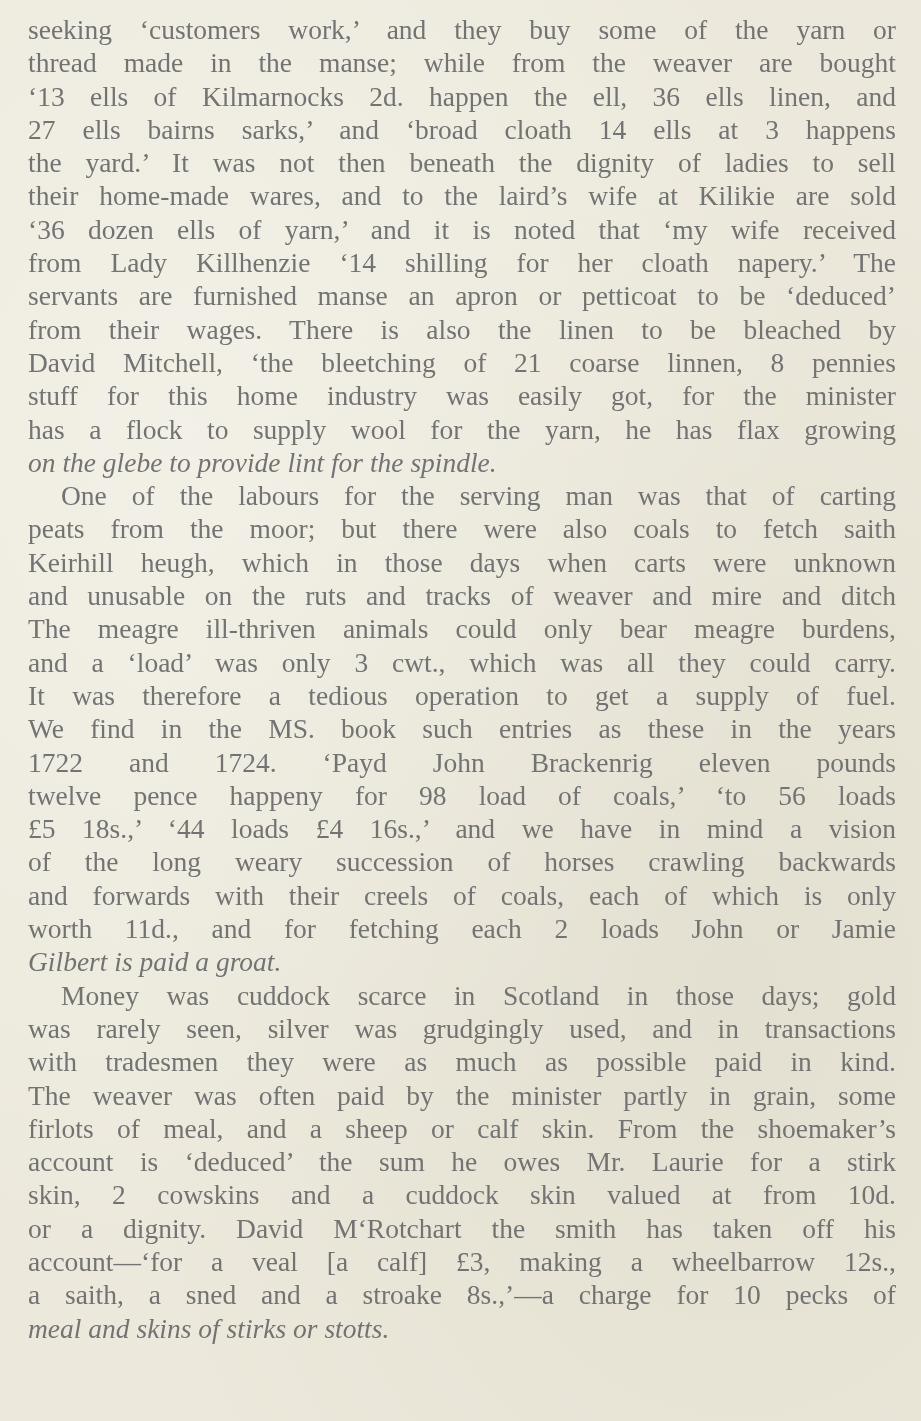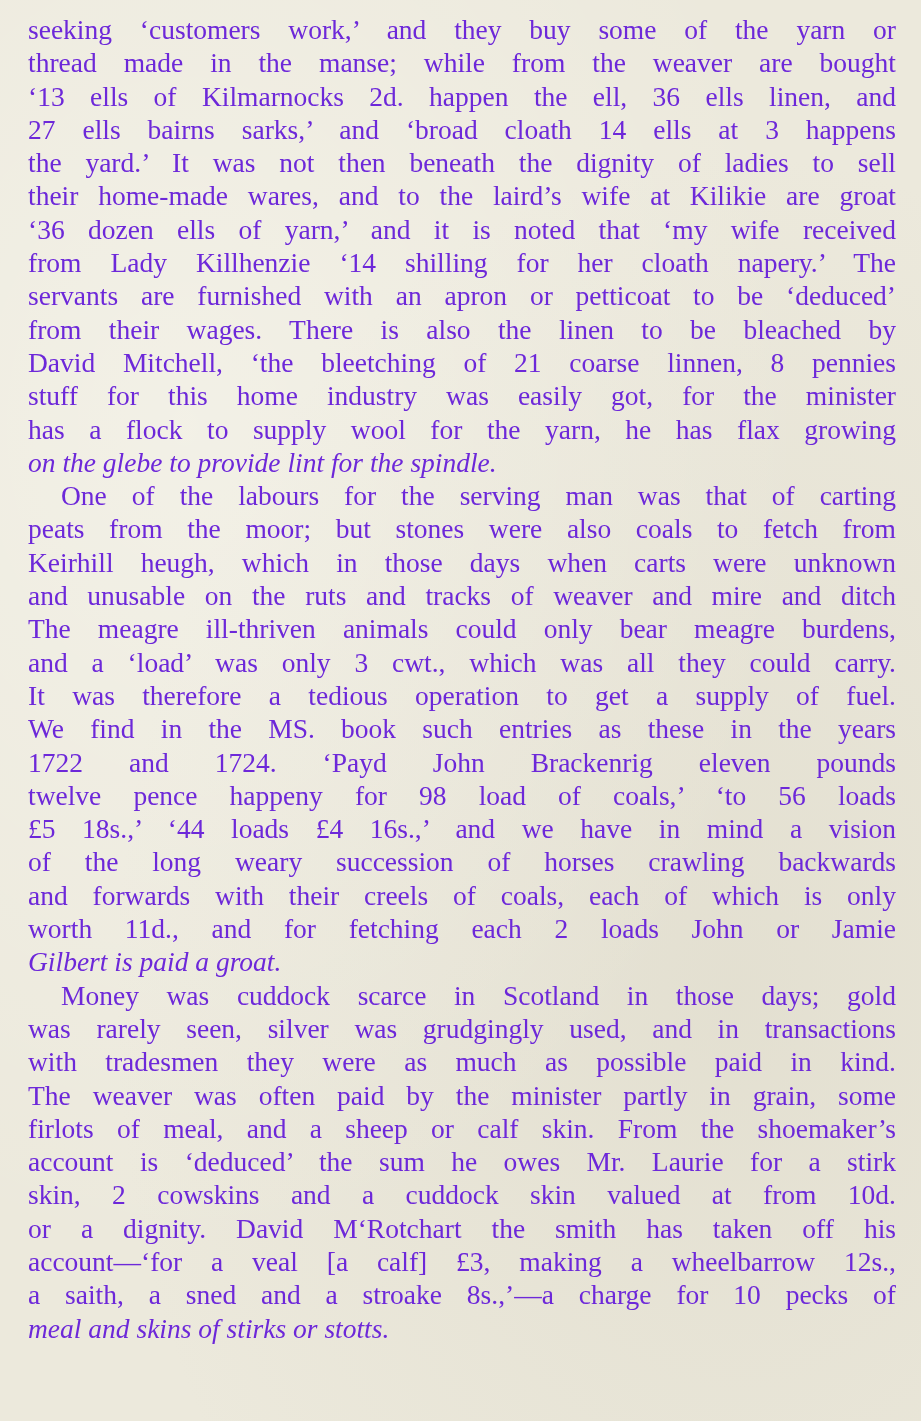--- a/index.html
+++ b/index.html
@@ -16,21 +16,21 @@
         radial-gradient(ellipse at 80% 70%, rgba(200,195,175,0.25), rgba(0,0,0,0) 60%);
       position: relative;
     }
     .page {
       position: absolute;
       left: 28px;
       top: 13px;
       width: 868px;
       font-family: "Liberation Serif", "DejaVu Serif", serif;
       font-size: 27.5px;
-      color: #6d28d9;
+      color: #737373;
     }
     .line {
       display: block;
       height: 33.3px;
       line-height: 33.3px;
       white-space: nowrap;
       text-align: justify;
       text-align-last: justify;
       overflow: visible;
     }
@@ -48,33 +48,33 @@
 </head>
 <body>
 
 <div class="page">
   <div class="para">
     <span class="line">seeking ‘customers work,’ and they buy some of the yarn or</span>
     <span class="line">thread made in the manse; while from the weaver are bought</span>
     <span class="line">‘13 ells of Kilmarnocks 2d. happen the ell, 36 ells linen, and</span>
     <span class="line">27 ells bairns sarks,’ and ‘broad cloath 14 ells at 3 happens</span>
     <span class="line">the yard.’  It was not then beneath the dignity of ladies to sell</span>
-    <span class="line">their home-made wares, and to the laird’s wife at Kilikie are groat</span>
+    <span class="line">their home-made wares, and to the laird’s wife at Kilikie are sold</span>
     <span class="line">‘36 dozen ells of yarn,’ and it is noted that ‘my wife received</span>
     <span class="line">from Lady Killhenzie ‘14 shilling for her cloath napery.’  The</span>
-    <span class="line">servants are furnished with an apron or petticoat to be ‘deduced’</span>
+    <span class="line">servants are furnished manse an apron or petticoat to be ‘deduced’</span>
     <span class="line">from their wages.  There is also the linen to be bleached by</span>
     <span class="line">David Mitchell, ‘the bleetching of 21 coarse linnen, 8 pennies</span>
     <span class="line">stuff for this home industry was easily got, for the minister</span>
     <span class="line">has a flock to supply wool for the yarn, he has flax growing</span>
     <span class="line last">on the glebe to provide lint for the spindle.</span>
   </div>
   <div class="para">
     <span class="line indent">One of the labours for the serving man was that of carting</span>
-    <span class="line">peats from the moor; but stones were also coals to fetch from</span>
+    <span class="line">peats from the moor; but there were also coals to fetch saith</span>
     <span class="line">Keirhill heugh, which in those days when carts were unknown</span>
     <span class="line">and unusable on the ruts and tracks of weaver and mire and ditch</span>
     <span class="line">The meagre ill-thriven animals could only bear meagre burdens,</span>
     <span class="line">and a ‘load’ was only 3 cwt., which was all they could carry.</span>
     <span class="line">It was therefore a tedious operation to get a supply of fuel.</span>
     <span class="line">We find in the MS. book such entries as these in the years</span>
     <span class="line">1722 and 1724.  ‘Payd John Brackenrig eleven pounds</span>
     <span class="line">twelve pence happeny for 98 load of coals,’ ‘to 56 loads</span>
     <span class="line">£5 18s.,’ ‘44 loads £4 16s.,’ and we have in mind a vision</span>
     <span class="line">of the long weary succession of horses crawling backwards</span>

